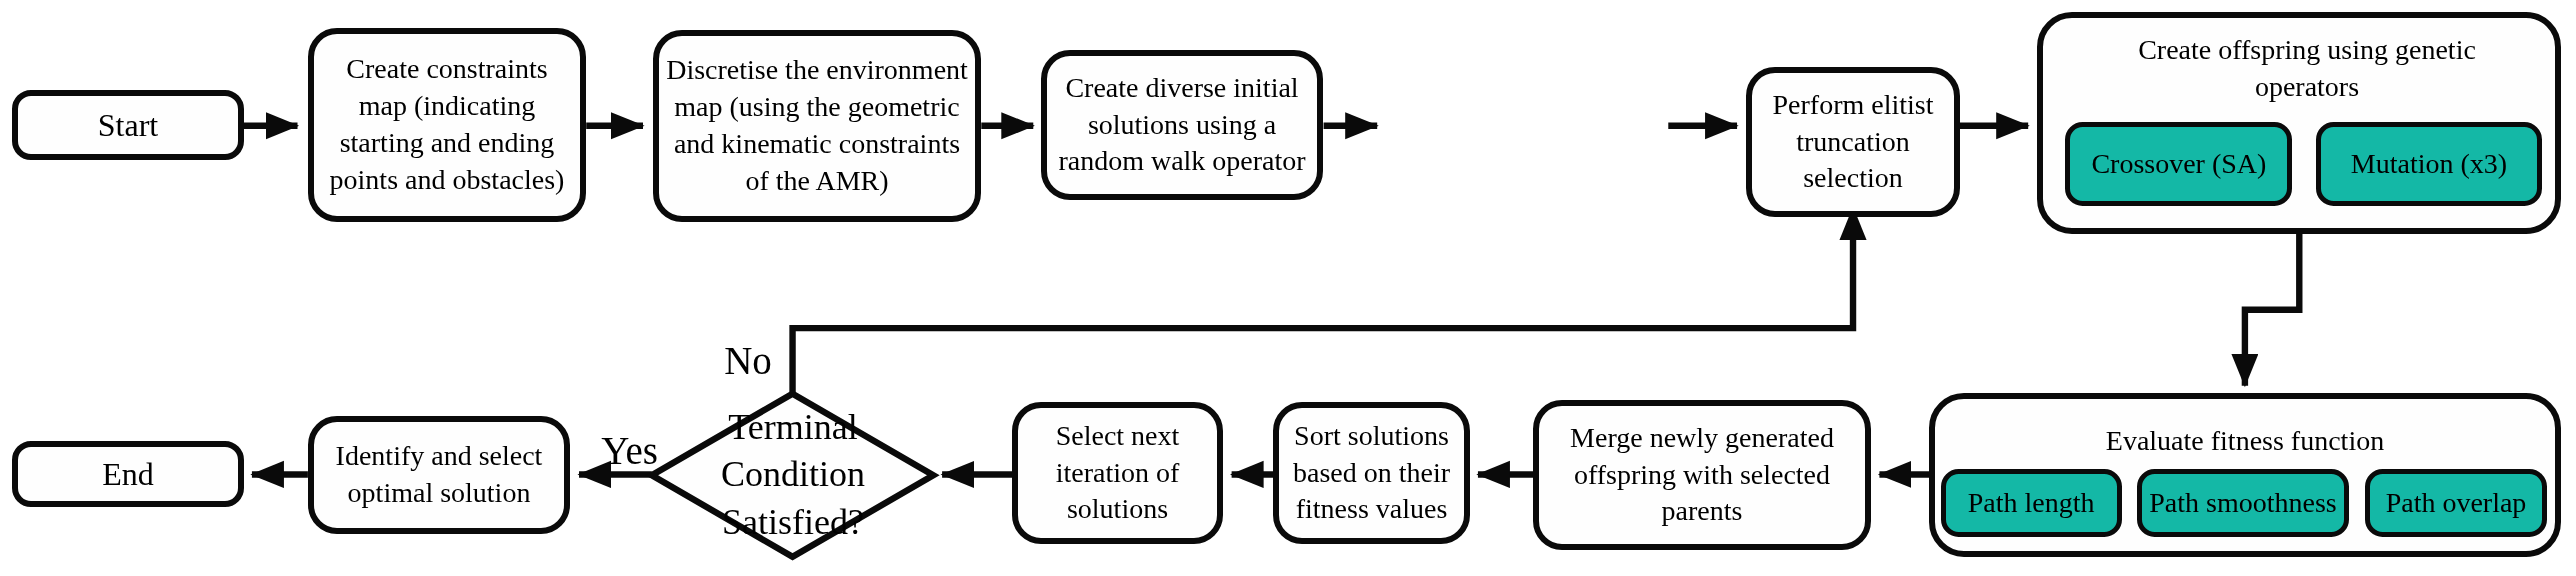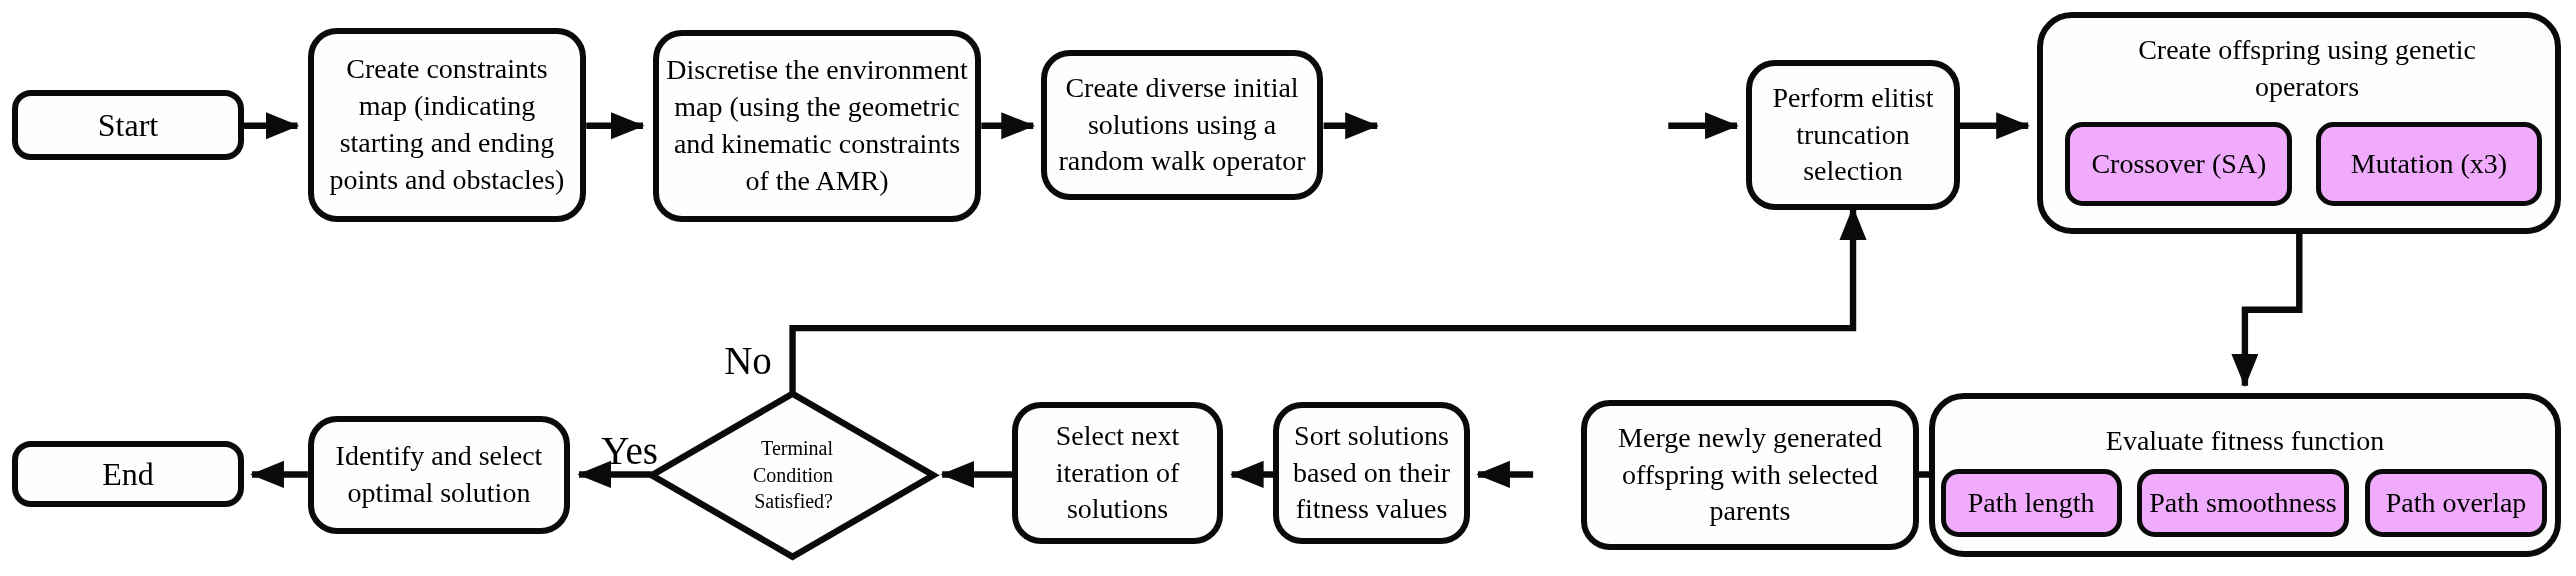--- a/index.html
+++ b/index.html
@@ -23,34 +23,34 @@
   }
   .terminal-node{border-radius:19px;font-size:32px;}
   .container-node{border-radius:35px;display:block;}
   .container-title{
     position:absolute;left:0;right:0;
     text-align:center;white-space:pre-line;
     font-size:28px;line-height:1.3;
   }
   .sub-node{
     position:absolute;box-sizing:border-box;
-    background:#f0abfc;border:5.6px solid #0a0a0a;border-radius:17.6px;
+    background:#14b8a6;border:5.6px solid #0a0a0a;border-radius:17.6px;
     display:flex;align-items:center;justify-content:center;
     text-align:center;font-size:28px;
   }
   .edge-label{
     position:absolute;font-size:39px;
     display:flex;align-items:center;justify-content:center;
     white-space:nowrap;
   }
   #wires{position:absolute;left:0;top:0;width:2576px;height:577px;}
   .diamond-text{
     position:absolute;left:693px;top:409px;width:200px;height:132px;
     display:flex;align-items:center;justify-content:center;
-    text-align:right;white-space:pre-line;font-size:20px;line-height:1.32;
+    text-align:center;white-space:pre-line;font-size:36px;line-height:1.32;
   }
 </style>
 </head>
 <body>
 
 <div id="canvas">
 
   <svg id="wires" viewBox="0 0 3221 721" xmlns="http://www.w3.org/2000/svg">
     <defs>
       <marker id="ah" markerWidth="44" markerHeight="36" refX="40" refY="17" orient="auto" markerUnits="userSpaceOnUse">
@@ -86,39 +86,39 @@
   <div class="node" style="left:1041px;top:50px;width:282px;height:150px;">Create diverse initial
 solutions using a
 random walk operator</div>
 
   <div class="node" style="left:653px;top:30px;width:328px;height:192px;">Discretise the environment
 map (using the geometric
 and kinematic constraints
 of the AMR)</div>
 
 
-  <div class="node" style="left:1746px;top:60px;width:214px;height:150px;">Perform elitist
+  <div class="node" style="left:1746px;top:67px;width:214px;height:150px;">Perform elitist
 truncation
 selection</div>
 
   <div class="node container-node" style="left:2037px;top:12px;width:524px;height:222px;">
     <div class="container-title" style="top:14.4px;margin-left:16px;">Create offspring using genetic
 operators</div>
     <div class="sub-node" style="left:22.4px;top:104px;width:227px;height:84px;">Crossover (SA)</div>
     <div class="sub-node" style="left:273px;top:104px;width:226px;height:84px;">Mutation (x3)</div>
   </div>
 
   <div class="node container-node" style="left:1929px;top:393px;width:632px;height:164px;">
     <div class="container-title" style="top:24px;">Evaluate fitness function</div>
     <div class="sub-node" style="left:5.6px;top:70px;width:181px;height:68px;">Path length</div>
     <div class="sub-node" style="left:202px;top:70px;width:212px;height:68px;">Path smoothness</div>
     <div class="sub-node" style="left:430px;top:70px;width:182px;height:68px;">Path overlap</div>
   </div>
 
-  <div class="node" style="left:1533px;top:400px;width:338px;height:150px;margin-left:48px;">Merge newly generated
+  <div class="node" style="left:1533px;top:400px;width:338px;height:150px;">Merge newly generated
 offspring with selected
 parents</div>
 
   <div class="node" style="left:1273px;top:402px;width:197px;height:142px;">Sort solutions
 based on their
 fitness values</div>
 
   <div class="node" style="left:1012px;top:402px;width:211px;height:142px;">Select next
 iteration of
 solutions</div>

